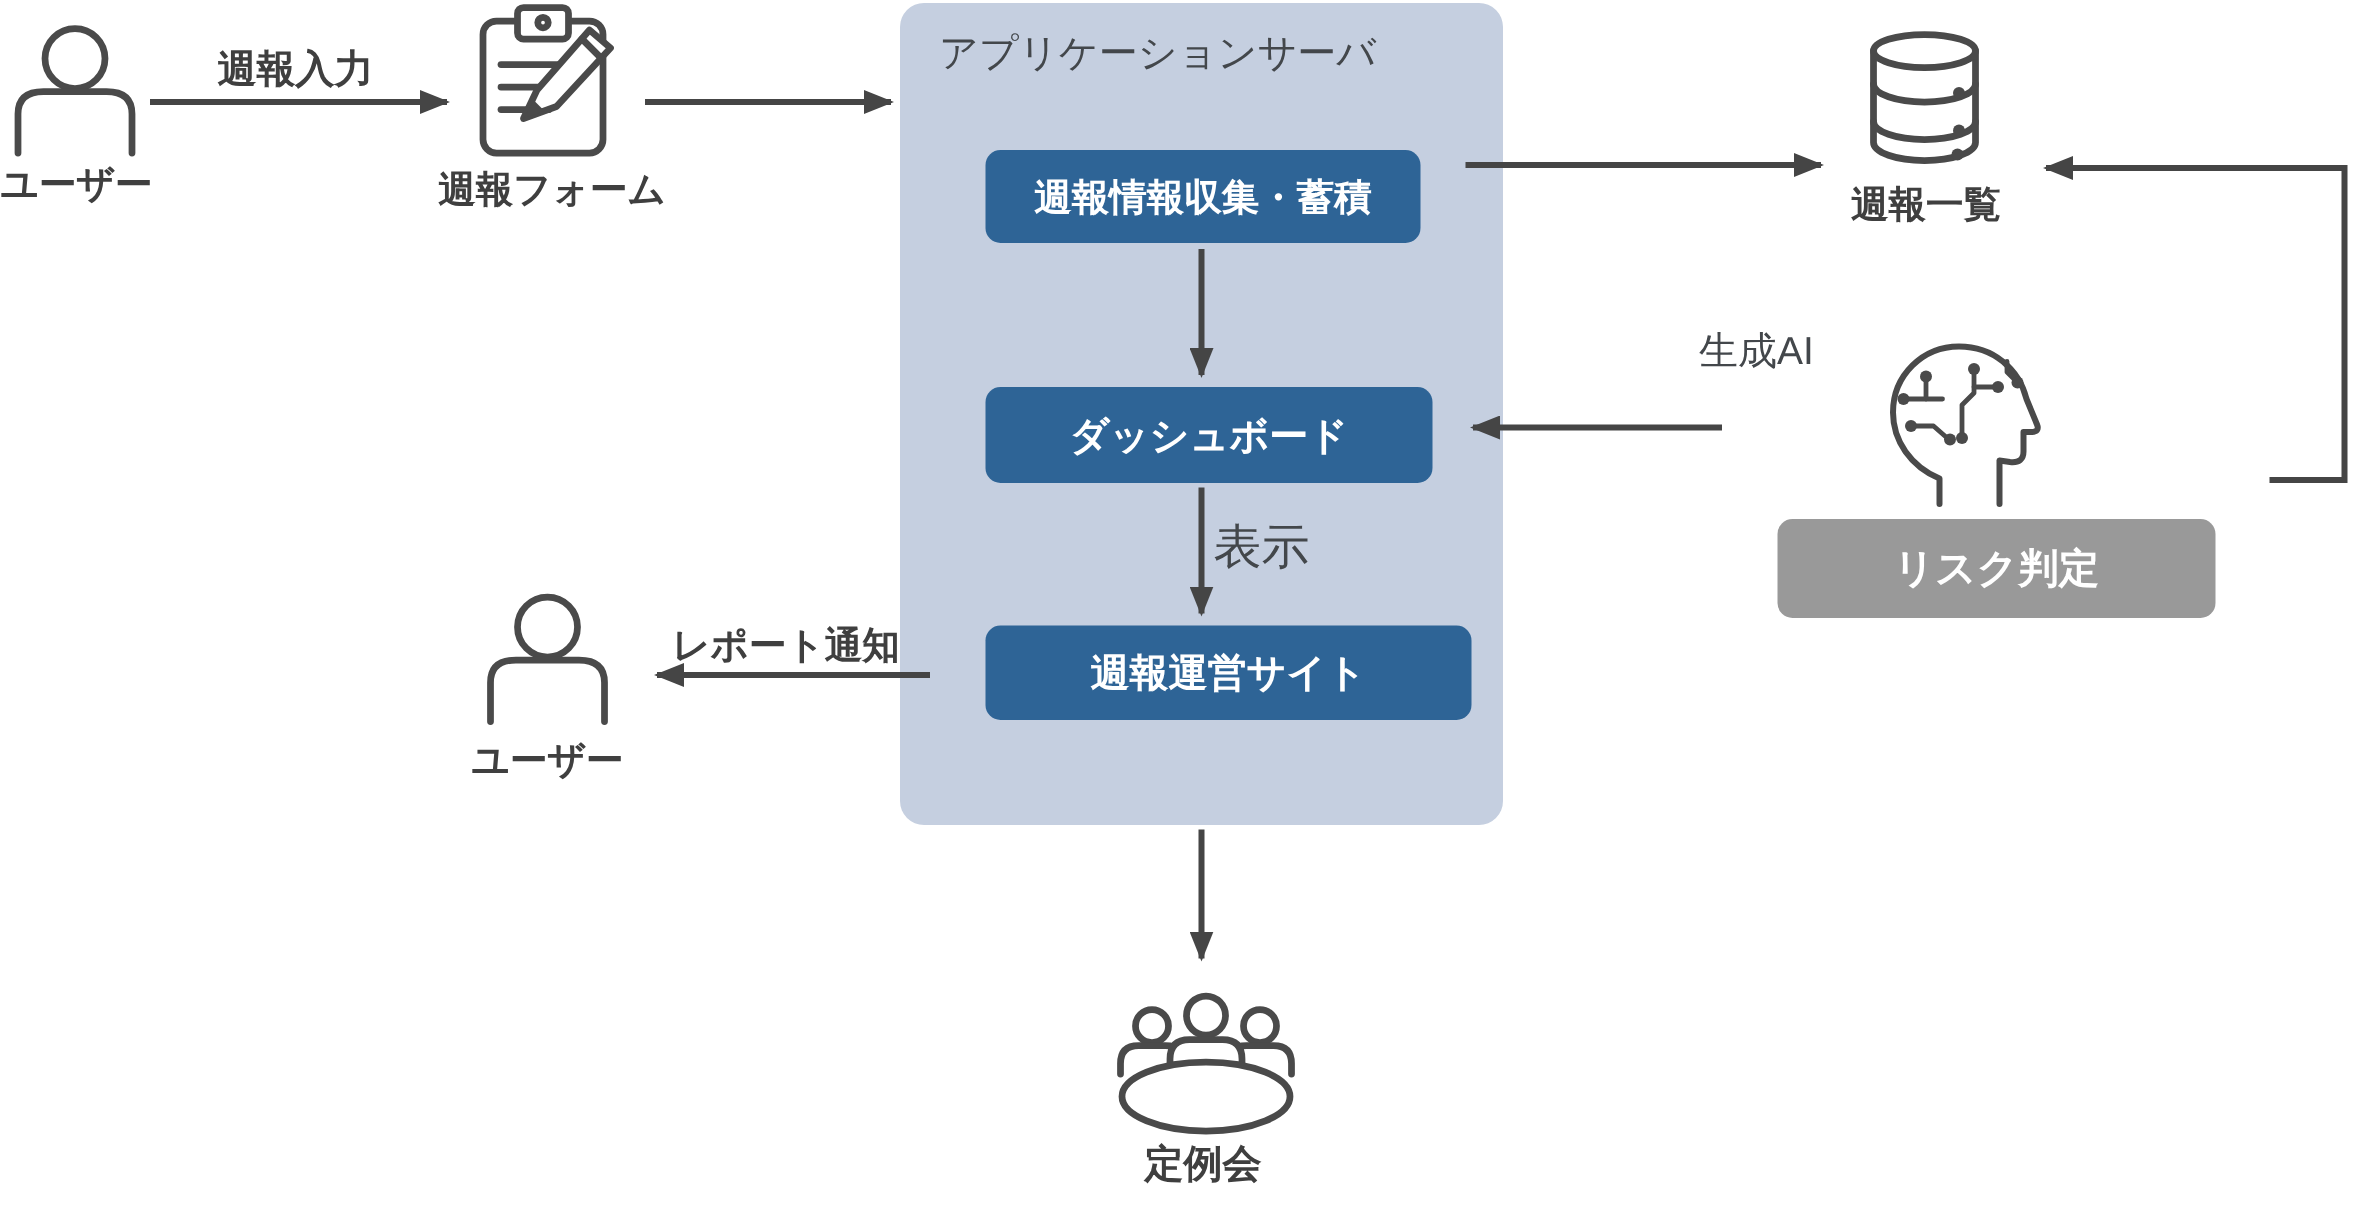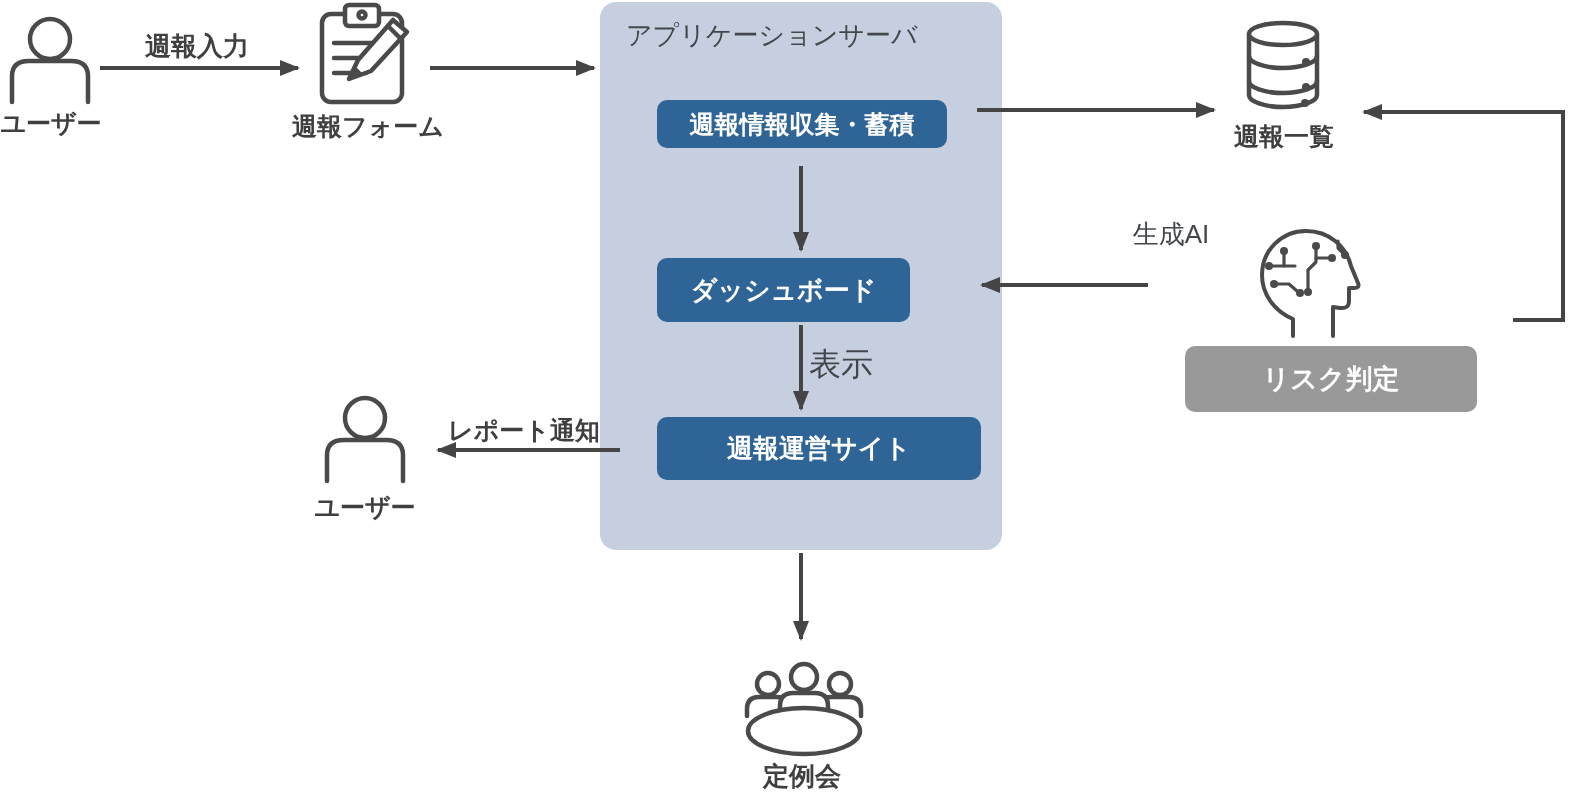--- a/index.html
+++ b/index.html
@@ -123,24 +123,24 @@
       <circle class="ic-w" cx="768" cy="684" r="11"></circle>
       <path class="ic-w" d="M747,716 v-7 q0-12 12-12 h18 q12,0 12,12 v7"></path>
       <circle class="ic-w" cx="840" cy="684" r="11"></circle>
       <path class="ic-w" d="M819,716 v-7 q0-12 12-12 h18 q12,0 12,12 v7"></path>
       <circle class="ic-w" cx="804" cy="677" r="13"></circle>
       <path class="ic-w" d="M780,714 v-8 q0-13 13-13 h22 q13,0 13,13 v8"></path>
       <ellipse class="ic-w" cx="804" cy="731" rx="56" ry="23"></ellipse>
     </g>
   </svg>
 
-  <div class="pbox" style="left:657px;top:100px;width:290px;height:48px;font-size:25px;">
+  <div class="pbox" style="left:657px;top:100px;width:290px;height:62px;font-size:25px;">
     <span>週報情報収集・蓄積</span>
   </div>
-  <div class="pbox" style="left:657px;top:258px;width:253px;height:64px;">
+  <div class="pbox" style="left:657px;top:258px;width:298px;height:64px;">
     <span>ダッシュボード</span>
   </div>
   <div class="pbox" style="left:657px;top:417px;width:324px;height:63px;">
     <span>週報運営サイト</span>
   </div>
   <div class="gbox" style="left:1185px;top:346px;width:292px;height:66px;">
     <span>リスク判定</span>
   </div>
 
   <div class="lbl" style="left:51px;top:123px;">ユーザー</div>

